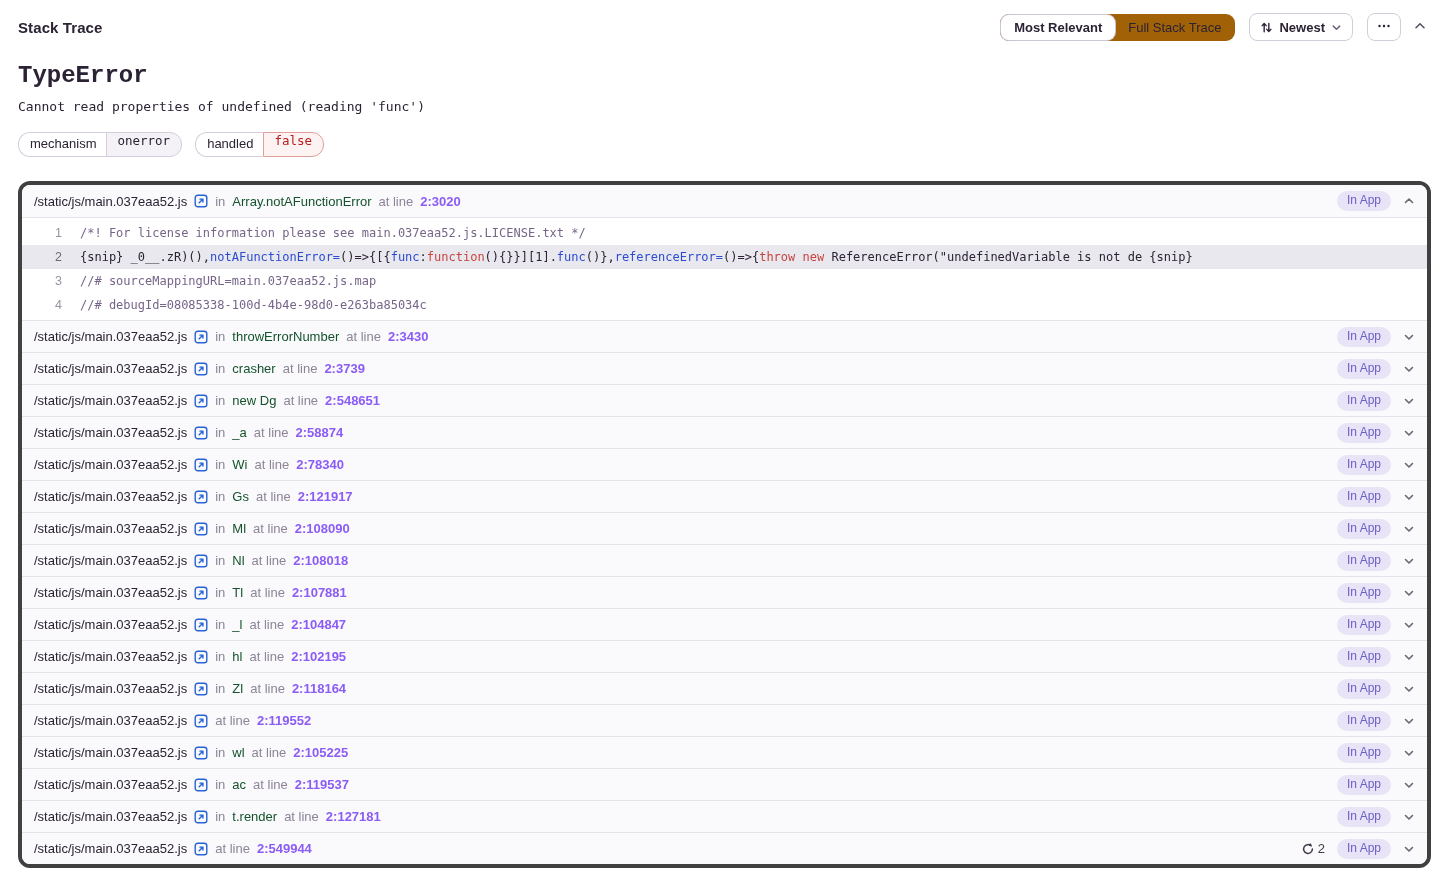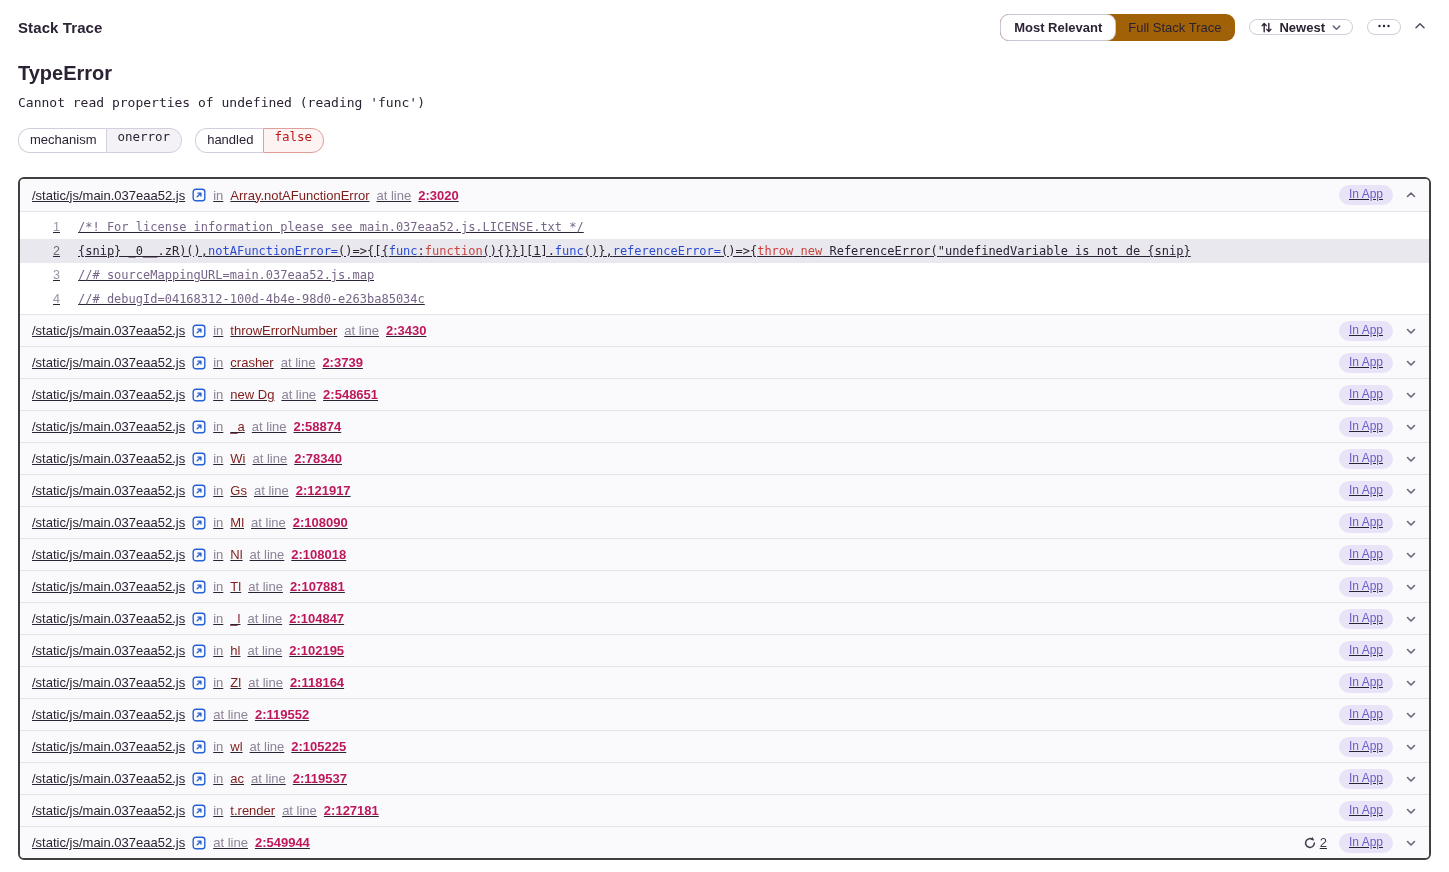--- a/index.html
+++ b/index.html
@@ -17,60 +17,59 @@
   .page-title { font-size:15px; font-weight:700; margin:0; letter-spacing:.1px; }
   .controls { display:flex; align-items:center; }
   .segmented { display:flex; background:#a16207; border-radius:9px; padding:1px; }
   .seg {
     border:0; background:transparent; font:13px "Liberation Sans",sans-serif;
     color:#2b2233; padding:5px 13px; border-radius:8px; cursor:pointer; white-space:nowrap;
   }
   .seg.active { background:#fff; box-shadow:0 0 0 1px #cdc6d6; font-weight:700; }
   .btn {
     display:flex; align-items:center; gap:6px; background:#fff;
-    border:1px solid #d2ccdb; border-radius:8px; padding:4px 10px; height:16px;
+    border:1px solid #d2ccdb; border-radius:8px; padding:4px 10px; height:28px;
     font:600 13px "Liberation Sans",sans-serif; color:#2b2233; cursor:pointer; white-space:nowrap;
   }
   .btn.icon-only { padding:4px 9px; }
   .gap14 { width:14px; } .gap8 { width:8px; }
   .flat-icon-btn { border:0; background:transparent; padding:4px; cursor:pointer; display:flex; align-items:center; }
 
   
-  .error-type { font-size:20px; font-weight:700; margin:21px 0 0 0; }
+  .error-type { font-size:24px; font-weight:700; margin:21px 0 0 0;font-family:Liberation Mono, monospace; }
   .error-message { font-size:13px; margin-top:10px; }
 
   
   .tags { display:flex; gap:13px; margin-top:18px; }
   .tag { display:flex; font-size:13px; }
   .tag .k {
     background:#fff; border:1px solid #d4cedc; border-right:0;
     border-radius:12px 0 0 12px; padding:3px 10px 4px 11px; line-height:16px;
   }
   .tag .v {
     background:#f4f2f7; border:1px solid #d4cedc;
     border-radius:0 12px 12px 0; padding:0 11px 4px 10px; line-height:16px; font-size:12.5px;
   }
   .tag.error .v { background:#fdf3f2; border-color:#e09f98; color:#b91c1c; }
 
   
   .frames {
-    margin-top:24px; border:2px solid #404040; border-radius:6px; overflow:hidden;
+    margin-top:24px; border:4px solid #404040; border-radius:12px; overflow:hidden;
     background:#faf9fb;
-    text-decoration:underline;
   }
   .frame {
     display:flex; align-items:center; height:32px; padding:0 12px 0 12px;
     background:#faf9fb; border-top:1px solid #e7e2ea; cursor:pointer;
   }
   .frame:first-child { border-top:0; }
   .frame .left { display:flex; align-items:center; gap:7px; flex:1; min-width:0; font-size:13px; }
   .frame .path { color:#2b2233; }
   .frame .dim { color:#8d8498; }
-  .frame .func { color:#7f1d1d; }
-  .frame .lineno { color:#be185d; font-weight:600; }
+  .frame .func { color:#14532d; }
+  .frame .lineno { color:#8b5cf6; font-weight:600; }
   .frame .right { display:flex; align-items:center; gap:12px; }
   .badge {
     background:#e9e3f7; color:#6a5fc6; border-radius:20px;
     font-size:12px; padding:2px 10px 3px 10px; line-height:15px;
   }
   .repeats { display:flex; align-items:center; gap:3px; font-size:13px; color:#443a4f; }
   .chev { display:flex; }
   .chev.up svg { transform:rotate(180deg); }
   .linkicon { display:flex; align-items:center; }
 
@@ -187,21 +186,21 @@
     <span class="src mono"><span class="t-plain">{snip} _0__.zR)(),</span><span class="t-blue">notAFunctionError=</span><span class="t-plain">()=&gt;{[{</span><span class="t-blue">func</span><span class="t-plain">:</span><span class="t-red">function</span><span class="t-plain">(){}}][1].</span><span class="t-blue">func</span><span class="t-plain">()},</span><span class="t-blue">referenceError=</span><span class="t-plain">()=&gt;{</span><span class="t-red">throw</span><span class="t-plain"> </span><span class="t-red">new</span><span class="t-plain"> ReferenceError("undefinedVariable is not de {snip}</span></span>
   </div>
 
   <div class="code-line">
     <span class="no">3</span>
     <span class="src mono"><span class="t-comment">//# sourceMappingURL=main.037eaa52.js.map</span></span>
   </div>
 
   <div class="code-line">
     <span class="no">4</span>
-    <span class="src mono"><span class="t-comment">//# debugId=04168312-100d-4b4e-98d0-e263ba85034c</span></span>
+    <span class="src mono"><span class="t-comment">//# debugId=08085338-100d-4b4e-98d0-e263ba85034c</span></span>
   </div>
 </div>
 
   <div class="frame">
     <div class="left">
       <span class="path">/static/js/main.037eaa52.js</span>
       <span class="linkicon">
         <svg width="14" height="14" viewBox="0 0 14 14" fill="none" stroke="#2562d4" stroke-width="1.4" stroke-linecap="round" stroke-linejoin="round">
           <rect x="1.2" y="1.2" width="11.6" height="11.6" rx="2.6"></rect>
             <path d="M5.2 8.8L8.8 5.2M5.9 5.1h3v3"></path>

